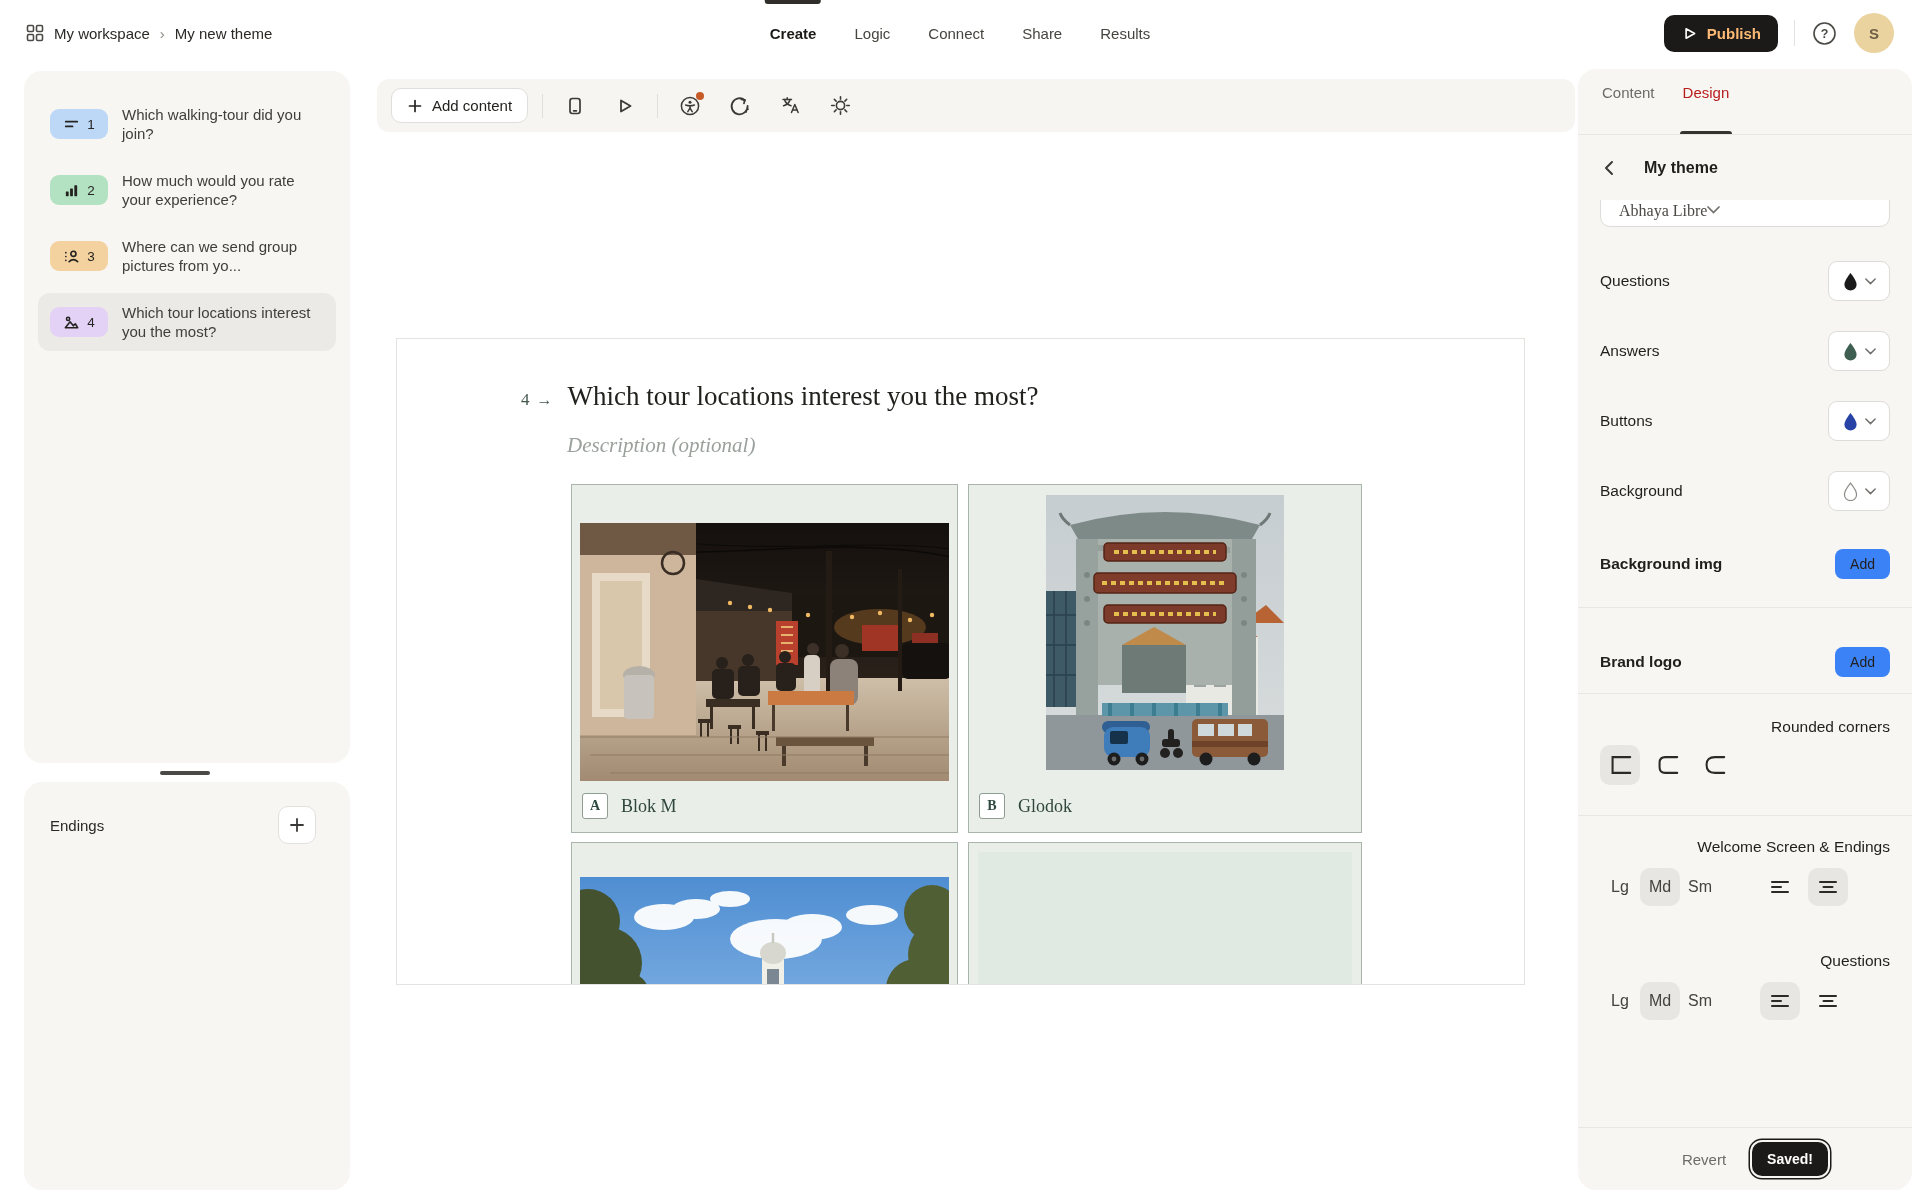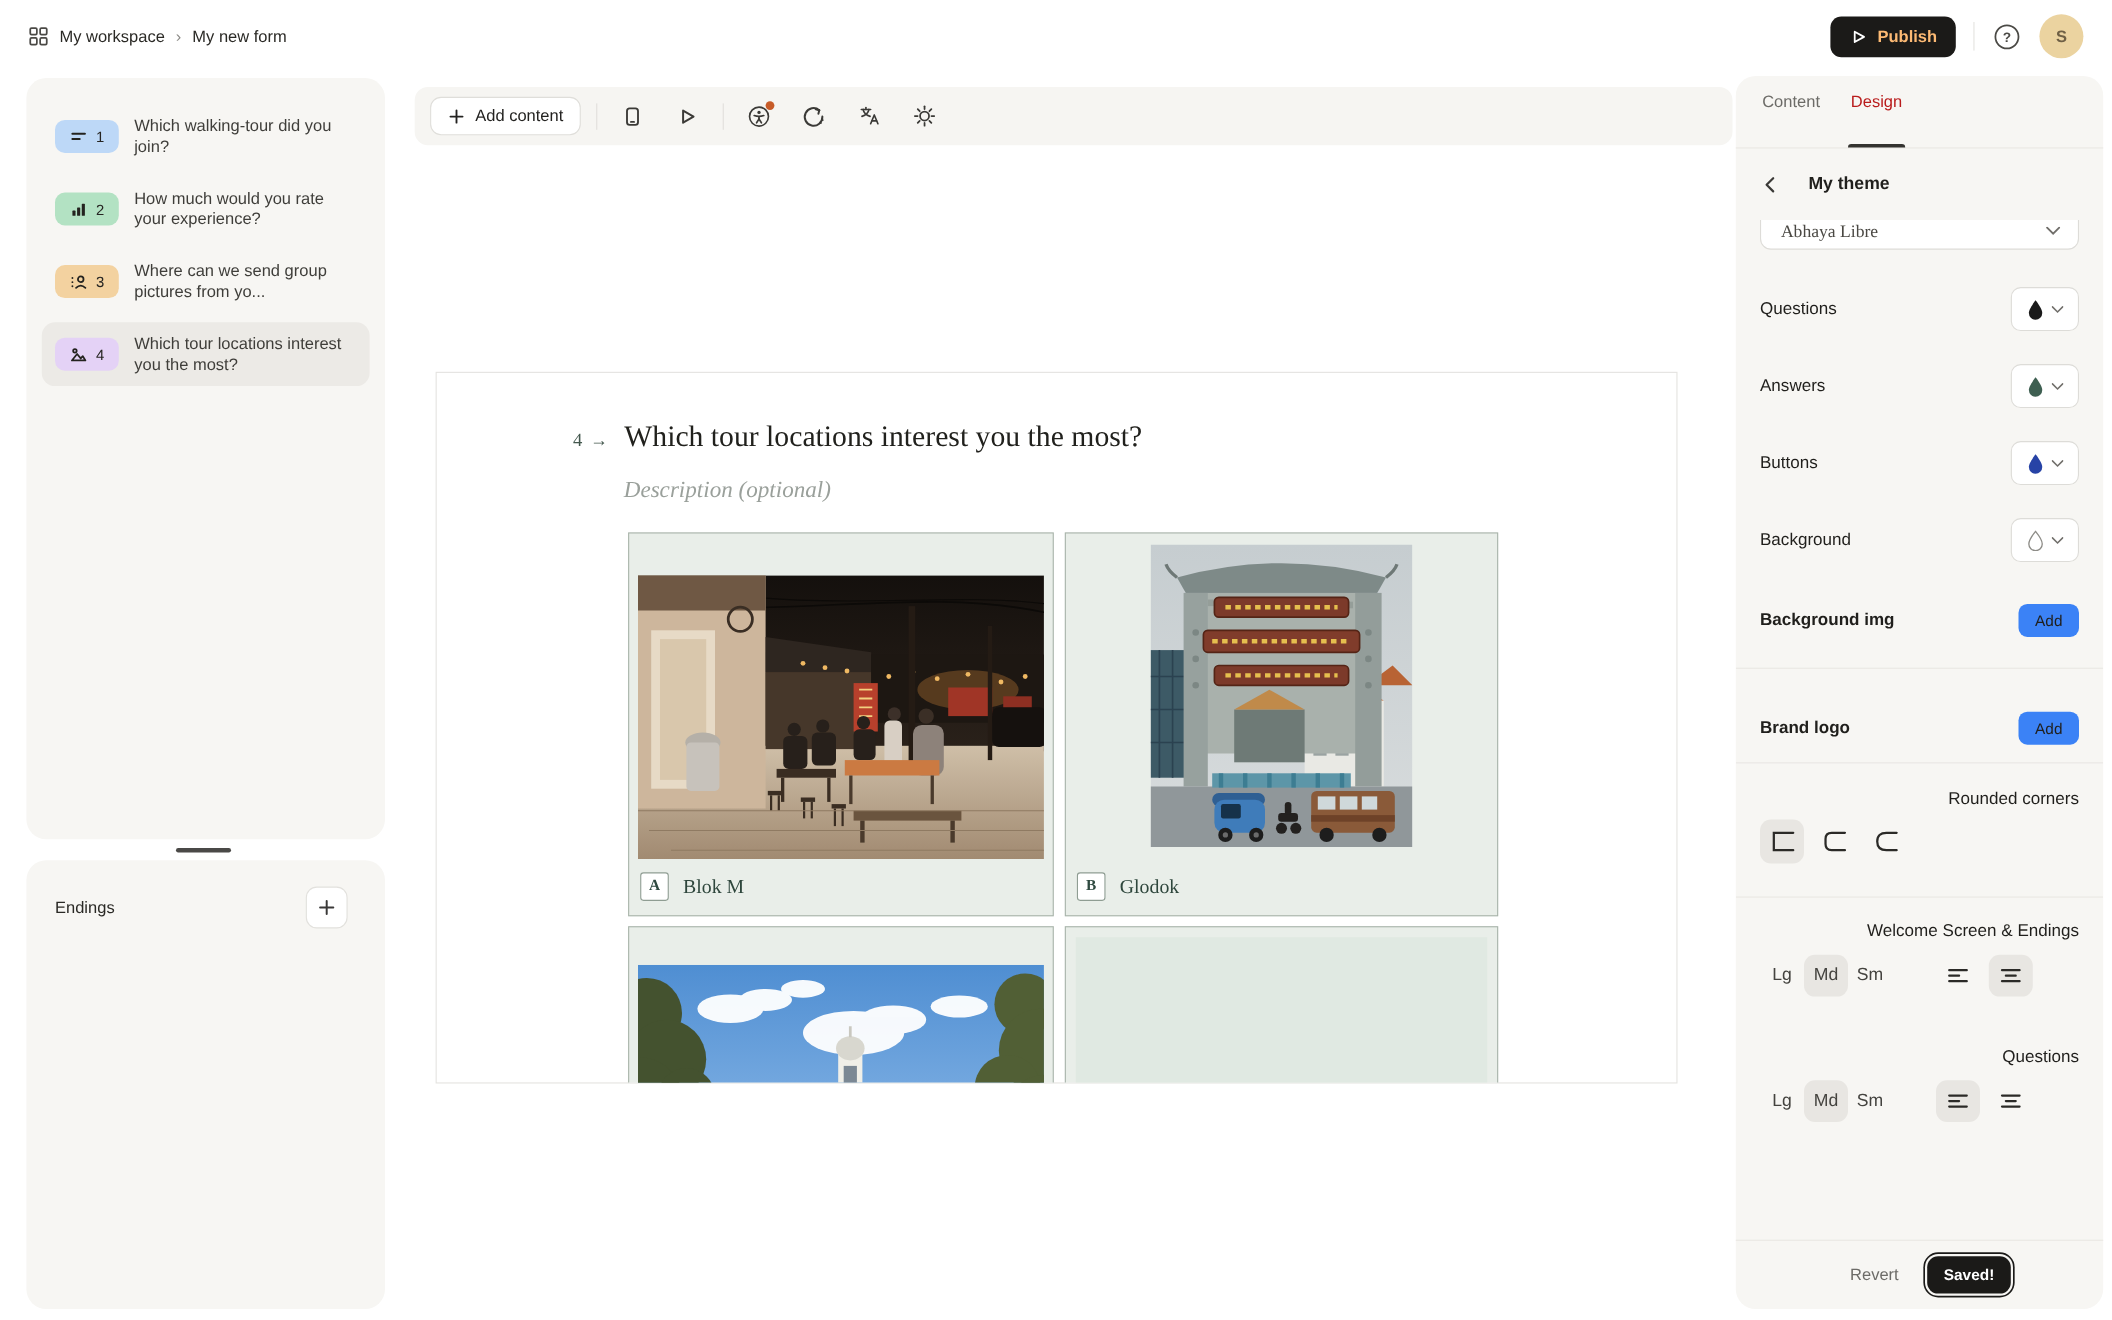--- a/index.html
+++ b/index.html
@@ -93,21 +93,21 @@
   .dp-tabs { height:66px; padding:0 24px; display:flex; gap:28px;
     border-bottom:1px solid #e9e7e3; }
   .dp-tab { position:relative; padding-top:15px; font-size:15px; color:#6c6b67; cursor:pointer; }
   .dp-tab.active { color:#b91c1c; font-weight:400; }
   .dp-underline { position:absolute; left:-3px; right:-3px; bottom:0; height:3px;
     background:#34332f; border-radius:3px 3px 0 0; }
   .dp-theme { height:65px; padding:0 24px; display:flex; align-items:center; gap:28px; }
   .dp-title { font-size:16px; font-weight:700; color:#201f1c; }
   .dp-body { flex:1; overflow:hidden; padding:0 22px; position:relative; }
   .font-select { height:44px; margin-top:-17px; background:#fff; border:1px solid #dddcd8;
-    border-radius:10px; display:flex; align-items:center; justify-content:space-between;
+    border-radius:10px; display:flex; align-items:center; justify-content:flex-start;
     padding:0 16px 0 18px; cursor:pointer; }
   .font-name { font-family:"Liberation Serif", serif; font-size:16px; color:#4a4843;
     padding-top:12px; }
   .crow { height:40px; display:flex; align-items:center; justify-content:space-between; }
   .crow-label { font-size:15.5px; color:#201f1c; }
   .swatch { width:62px; height:40px; background:#fff; border:1px solid #dddcd8;
     border-radius:9px; display:flex; align-items:center; justify-content:center; gap:7px;
     cursor:pointer; }
   .swatch.outline .droplet path { stroke:#8e8d88; stroke-width:1.3px; }
   .arow { height:30px; display:flex; align-items:center; justify-content:space-between; }
@@ -144,23 +144,41 @@
     <span>
       <svg width="18" height="18" viewBox="0 0 18 18" fill="none" stroke="#4b4a46" stroke-width="1.6">
         <rect x="1.5" y="1.5" width="6" height="6" rx="1.2"></rect>
           <rect x="10.5" y="1.5" width="6" height="6" rx="1.2"></rect>
         <rect x="1.5" y="10.5" width="6" height="6" rx="1.2"></rect>
           <rect x="10.5" y="10.5" width="6" height="6" rx="1.2"></rect>
       </svg>
     </span>
     <a class="crumb">My workspace</a>
     <span class="crumb-sep">›</span>
-    <a class="crumb">My new form</a>
-  </div>
-
+    <a class="crumb">My new theme</a>
+  </div>
+
+  <nav class="navtabs">
+    <div class="tab active">
+      <span class="tabbar"></span>
+      <span>Create</span>
+    </div>
+    <div class="tab">
+        <span>Logic</span>
+      </div>
+    <div class="tab">
+        <span>Connect</span>
+      </div>
+    <div class="tab">
+        <span>Share</span>
+      </div>
+    <div class="tab">
+        <span>Results</span>
+      </div>
+  </nav>
 
   <div class="hdr-right">
     <button class="publish">
       <span>
         <svg width="17" height="17" viewBox="0 0 20 20" fill="none" stroke="#ffffff" stroke-width="1.9" stroke-linejoin="round">
           <path d="M6 4.5 L16 10 L6 15.5 Z"></path>
         </svg>
       </span>
       <span>Publish</span>
     </button>

